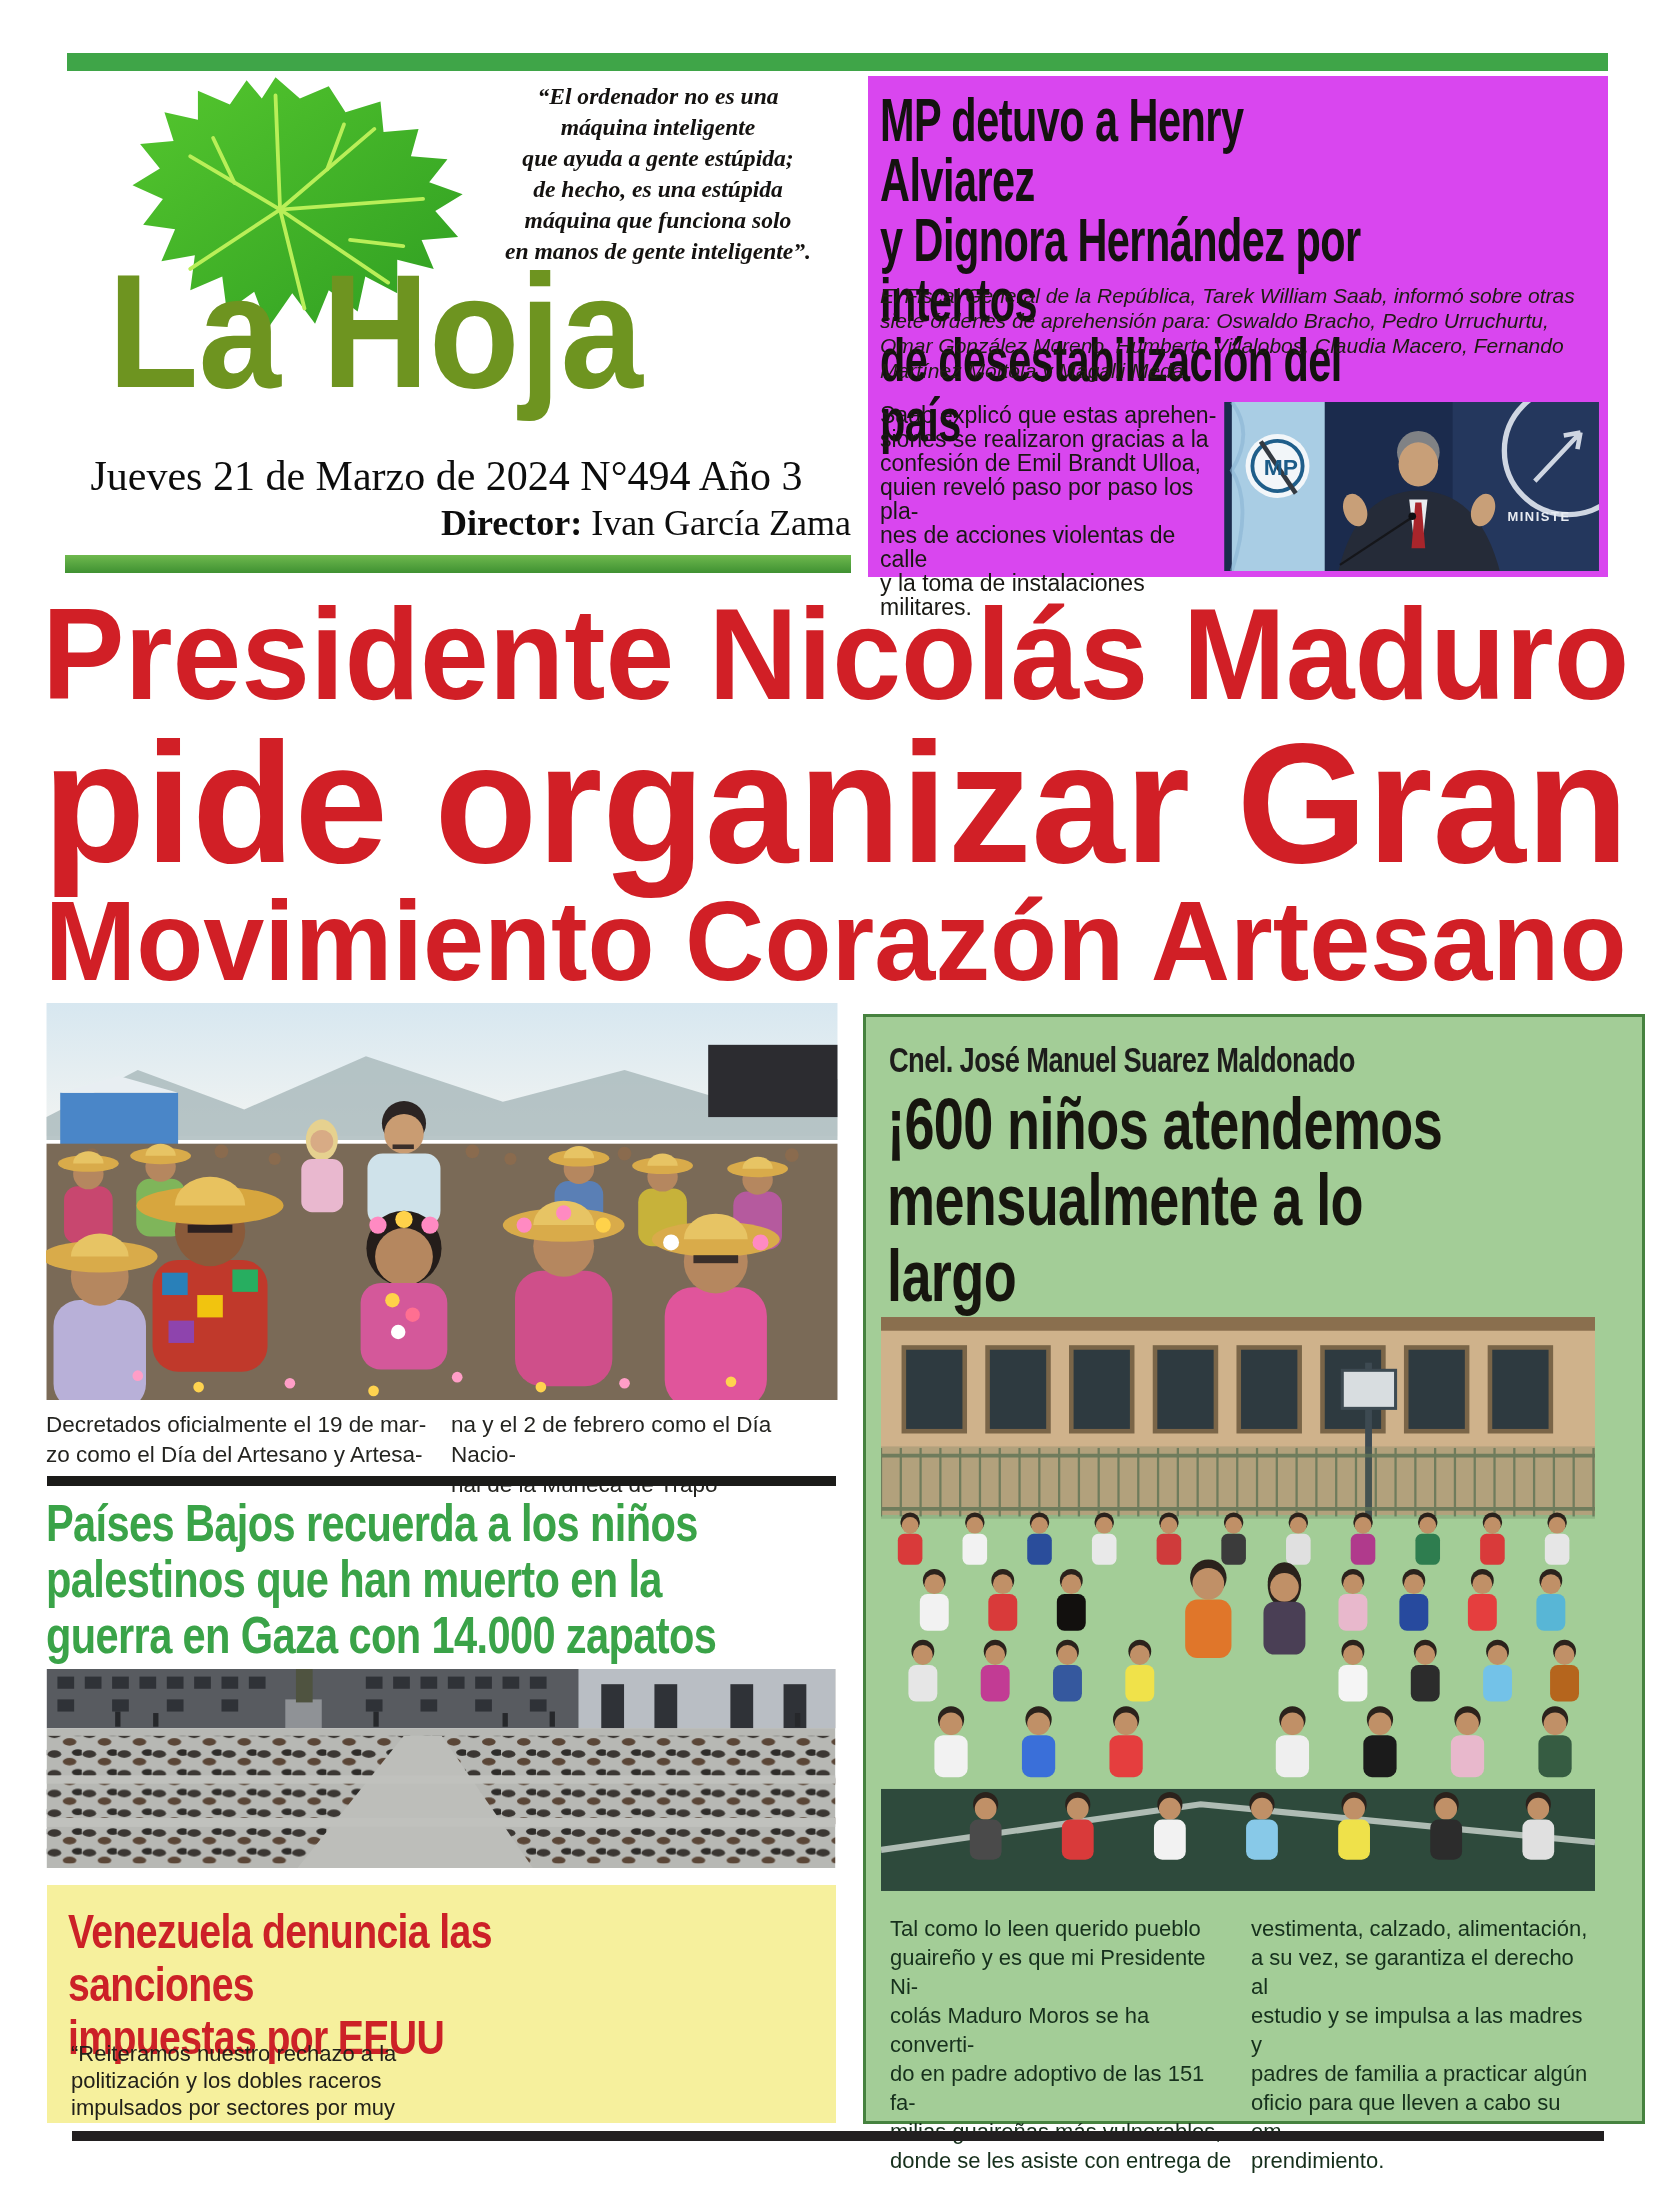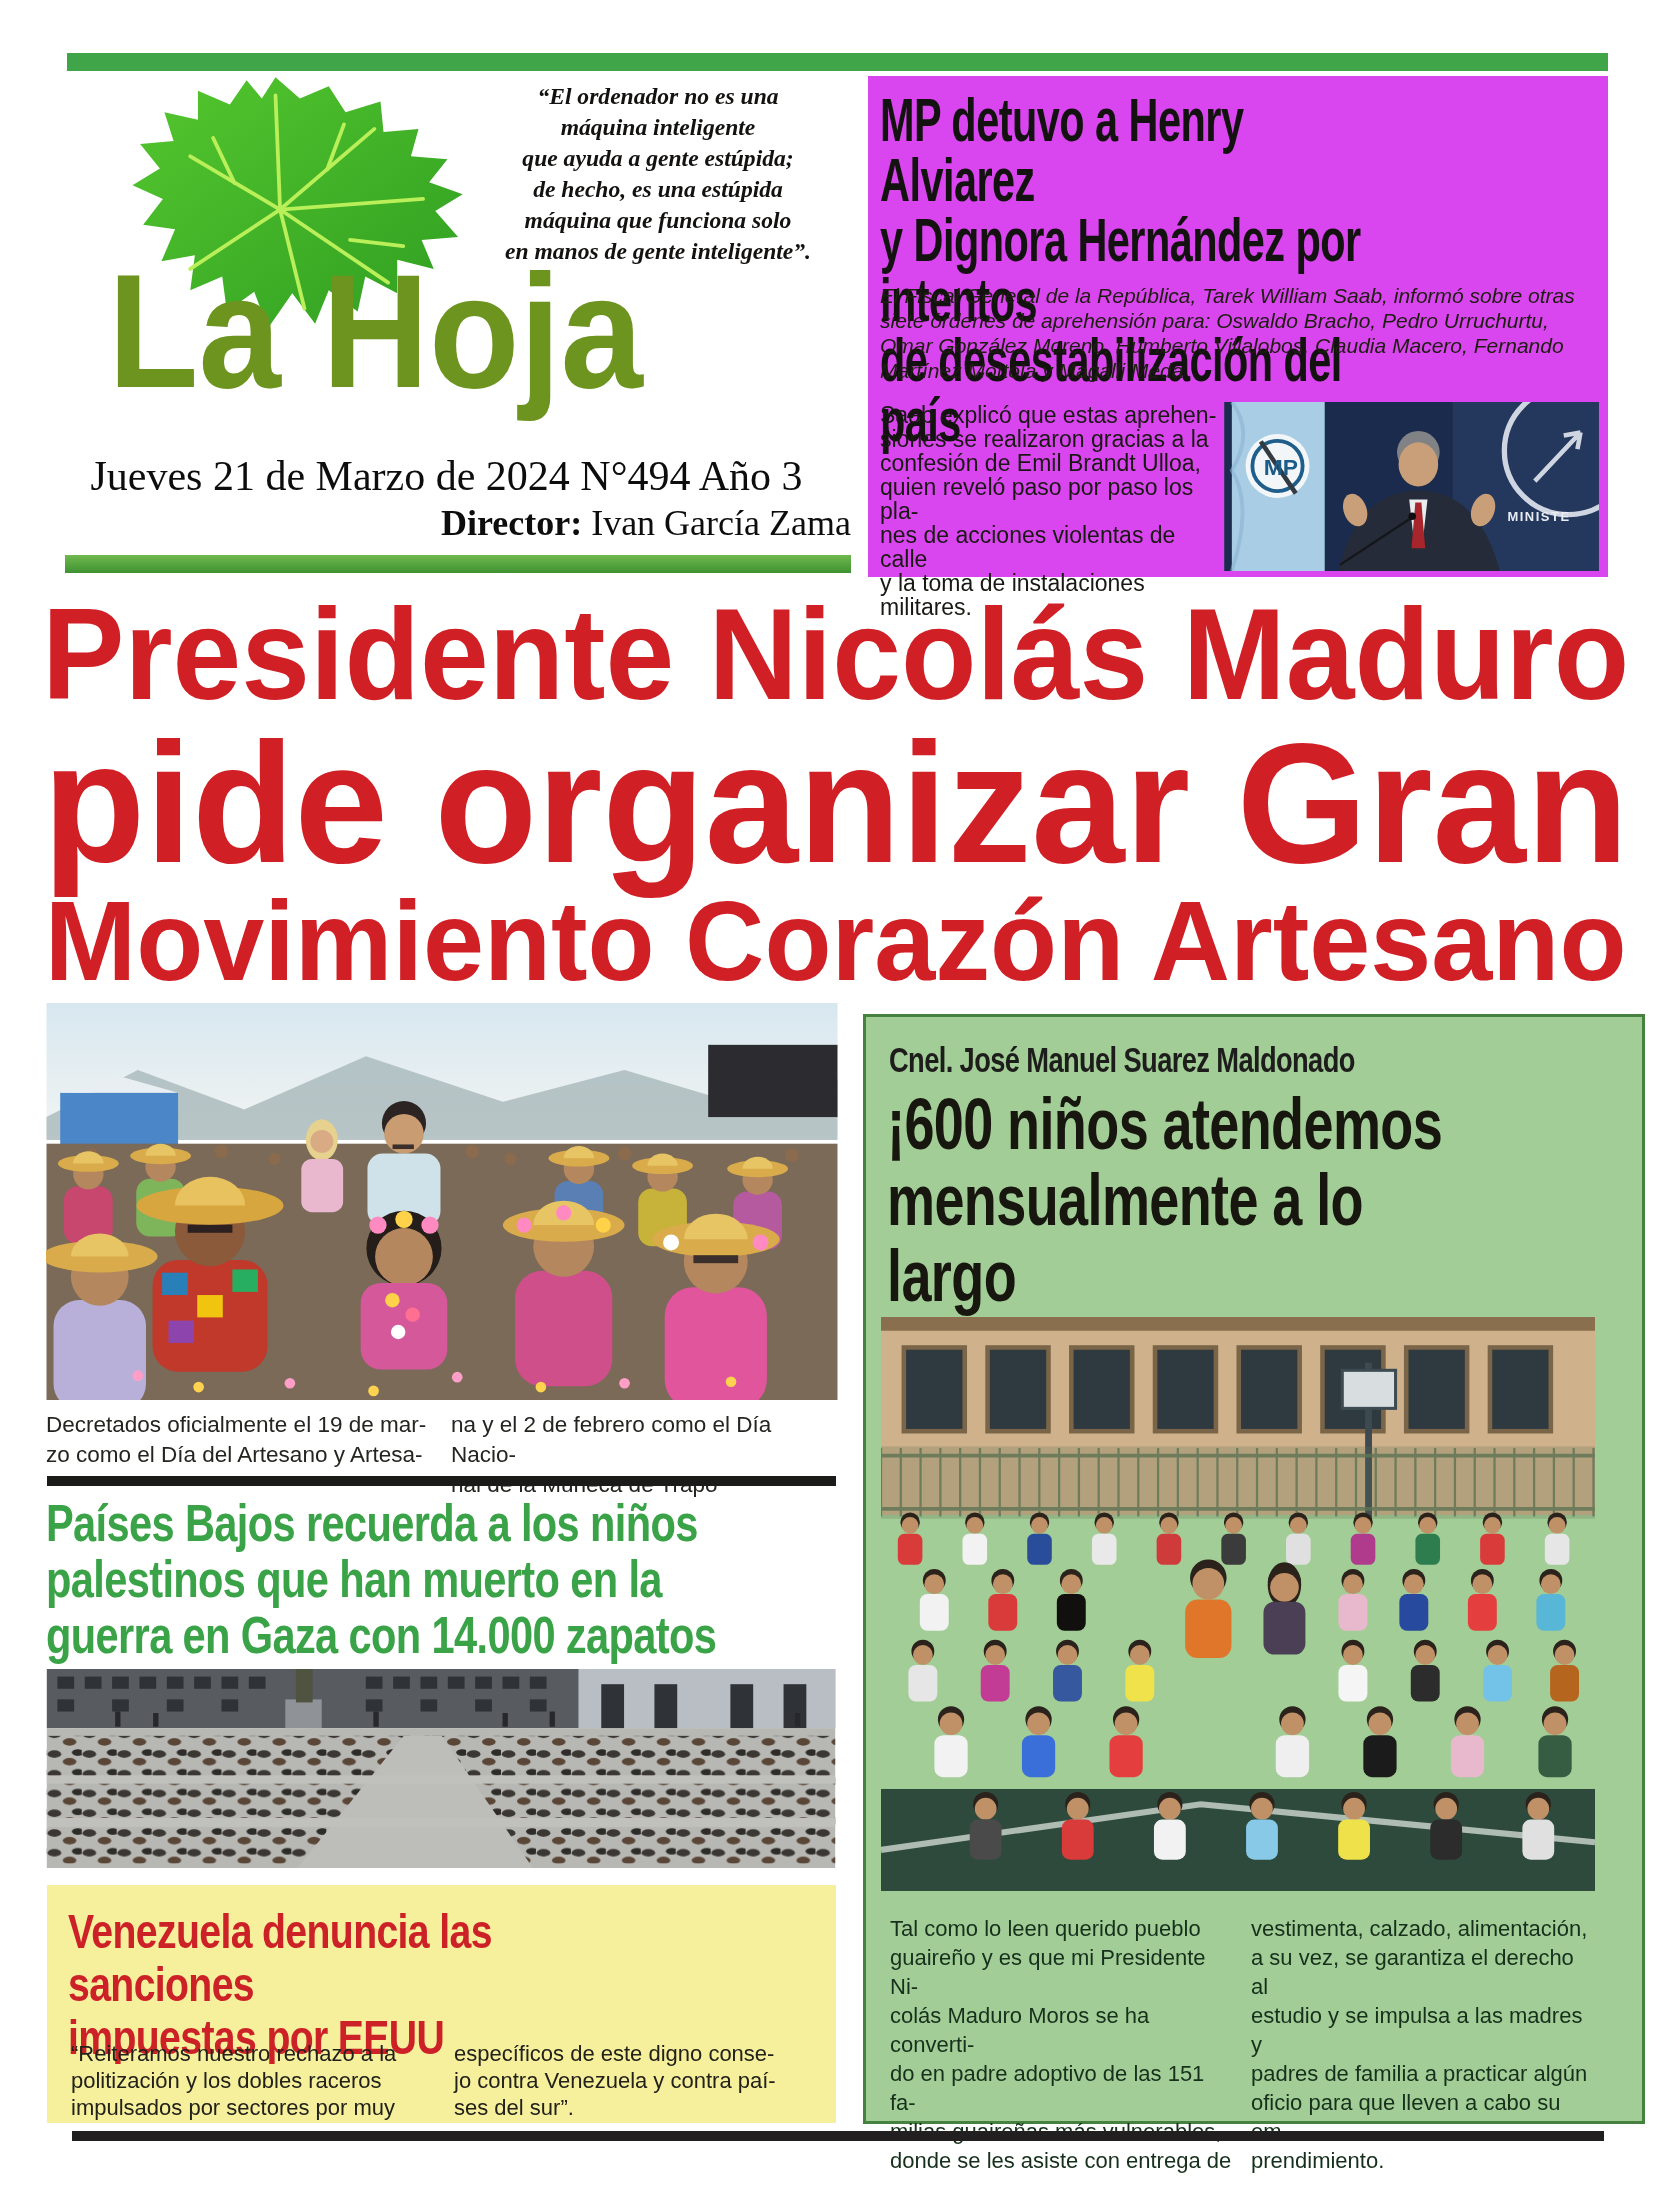--- a/index.html
+++ b/index.html
@@ -316,23 +316,20 @@
     <rect x="0" y="140" width="1038" height="11" fill="#c0c1bd"></rect>
     <rect x="0" y="196" width="1038" height="12" fill="#c0c1bd"></rect>
   </svg>
 
   <section class="abs venz-box">
     <div class="abs sq venz-headline">Venezuela denuncia las sanciones
 impuestas por EEUU</div>
     <div class="abs venz-col venz-col1">“Reiteramos nuestro rechazo a la
 politización y los dobles raceros
 impulsados por sectores por muy</div>
-    <div class="abs venz-col venz-col2">específicos de este digno conse-
-jo contra Venezuela y contra paí-
-ses del sur”.</div>
   </section>
 
   <section class="abs green-box">
     <div class="abs sq kicker">Cnel. José Manuel Suarez Maldonado</div>
     <div class="abs sq ninos-headline">¡600 niños atendemos
 mensualmente a lo largo
 y ancho del municipio!</div>
     <svg class="abs children-photo" viewBox="0 0 938 754">
       <defs>
         <symbol id="kid" overflow="visible">

